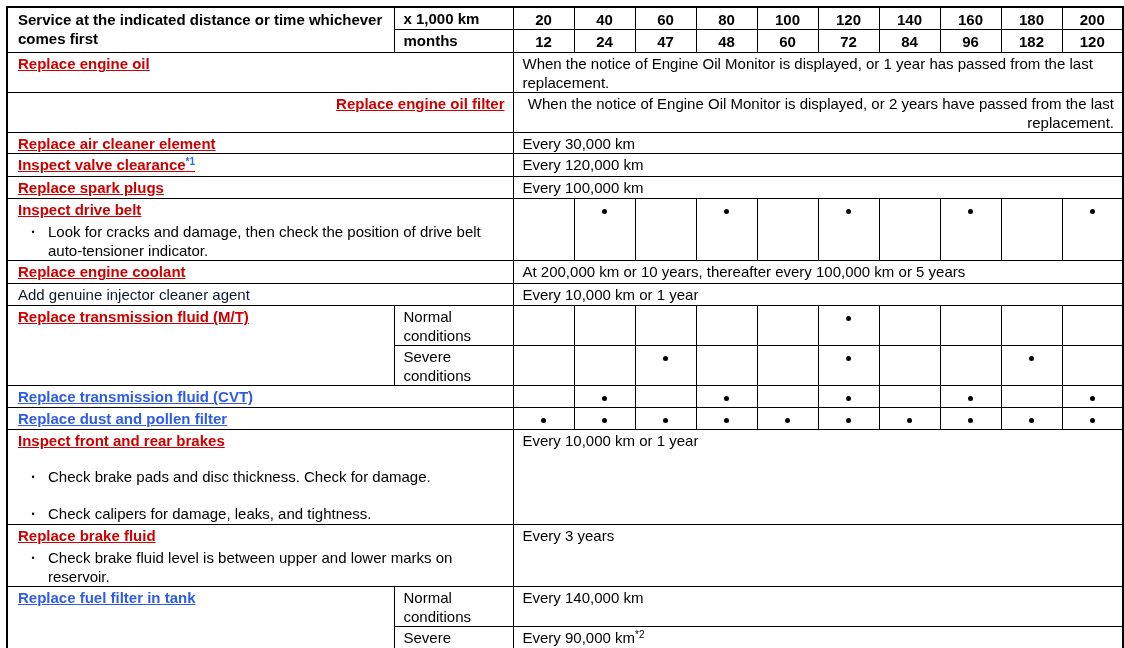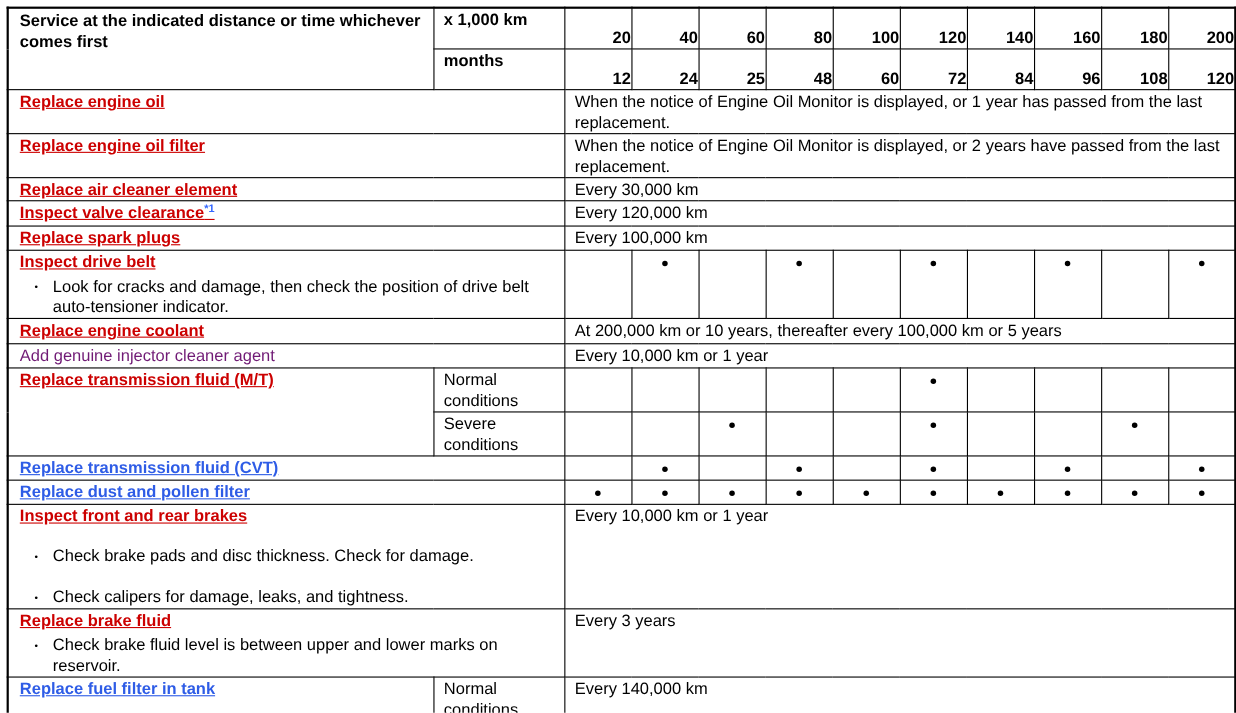--- a/index.html
+++ b/index.html
@@ -6,27 +6,27 @@
   body{width:1124px;height:648px;overflow:hidden;position:relative;
        font-family:"Liberation Sans","DejaVu Sans",sans-serif;color:#000;}
   .page{position:absolute;left:6px;top:6px;}
   table.sched{border-collapse:collapse;table-layout:fixed;width:1116px;
               border:2px solid #000;border-bottom:5px solid #000;}
   td{border:1px solid #000;padding:0;vertical-align:top;overflow:hidden;
      font-size:15px;line-height:19px;}
   
   .svc-head{font-weight:bold;padding:2px 8px 0 10px;}
   .unit-head{font-weight:bold;padding:1px 4px 0 9px;}
-  .num-head{font-weight:bold;text-align:right;padding-top:17px;}
+  .num-head{font-weight:bold;text-align:center;padding-top:2px;}
   
   .svc{padding:1px 8px 0 10px;}
   .label{font-weight:bold;text-decoration:underline;}
   .label.red{color:var(--red,#CC0000);}
   .label.blue{color:var(--blue,#2E5CE6);}
-  .label.plain{color:#701a75;font-weight:normal;text-decoration:none;}
+  .label.plain{color:#0f172a;font-weight:normal;text-decoration:none;}
   .supx{font-size:10px;position:relative;top:-5px;font-weight:bold;}
   .sup-blue{color:var(--supblue,#3366FF);}
   .sup-plain{color:#000;font-weight:normal;font-size:10px;position:relative;top:-5px;}
   
   .cond{padding:1px 4px 0 9px;margin-top:40px;}
   
   .right-text{padding:1px 8px 0 9px;}
   .dot-cell{text-align:center;}
   .dot{display:inline-block;width:5px;height:5px;border-radius:50%;
        background:#000;margin-top:8px;}
@@ -67,34 +67,34 @@
           <td class="num-head">120</td>
           <td class="num-head">140</td>
           <td class="num-head">160</td>
           <td class="num-head">180</td>
           <td class="num-head">200</td>
         </tr>
         <tr style="height: 23px;">
           <td class="unit-head">months</td>
           <td class="num-head">12</td>
           <td class="num-head">24</td>
-          <td class="num-head">25</td>
+          <td class="num-head">47</td>
           <td class="num-head">48</td>
           <td class="num-head">60</td>
           <td class="num-head">72</td>
           <td class="num-head">84</td>
           <td class="num-head">96</td>
-          <td class="num-head">108</td>
+          <td class="num-head">182</td>
           <td class="num-head">120</td>
         </tr>
         <tr style="height: 39px;">
           <td class="svc" colspan="2"><span class="label red"><span>Replace engine oil</span></span></td>
           <td class="right-text" colspan="10"><span>When the notice of Engine Oil Monitor is displayed, or 1 year has passed from the last replacement.</span></td>
         </tr>
-        <tr style="height: 40px;">
+        <tr style="height: 40px; text-align: right;">
           <td class="svc" colspan="2"><span class="label red"><span>Replace engine oil filter</span></span></td>
           <td class="right-text" colspan="10"><span>When the notice of Engine Oil Monitor is displayed, or 2 years have passed from the last replacement.</span></td>
         </tr>
         <tr style="height: 21px;">
           <td class="svc" colspan="2"><span class="label red"><span>Replace air cleaner element</span></span></td>
           <td class="right-text" colspan="10"><span>Every 30,000 km</span></td>
         </tr>
         <tr style="height: 22px;">
           <td class="svc" colspan="2"><span class="label red"><span>Inspect valve clearance</span><span class="supx sup-blue">*1</span></span></td>
           <td class="right-text" colspan="10"><span>Every 120,000 km</span></td>

